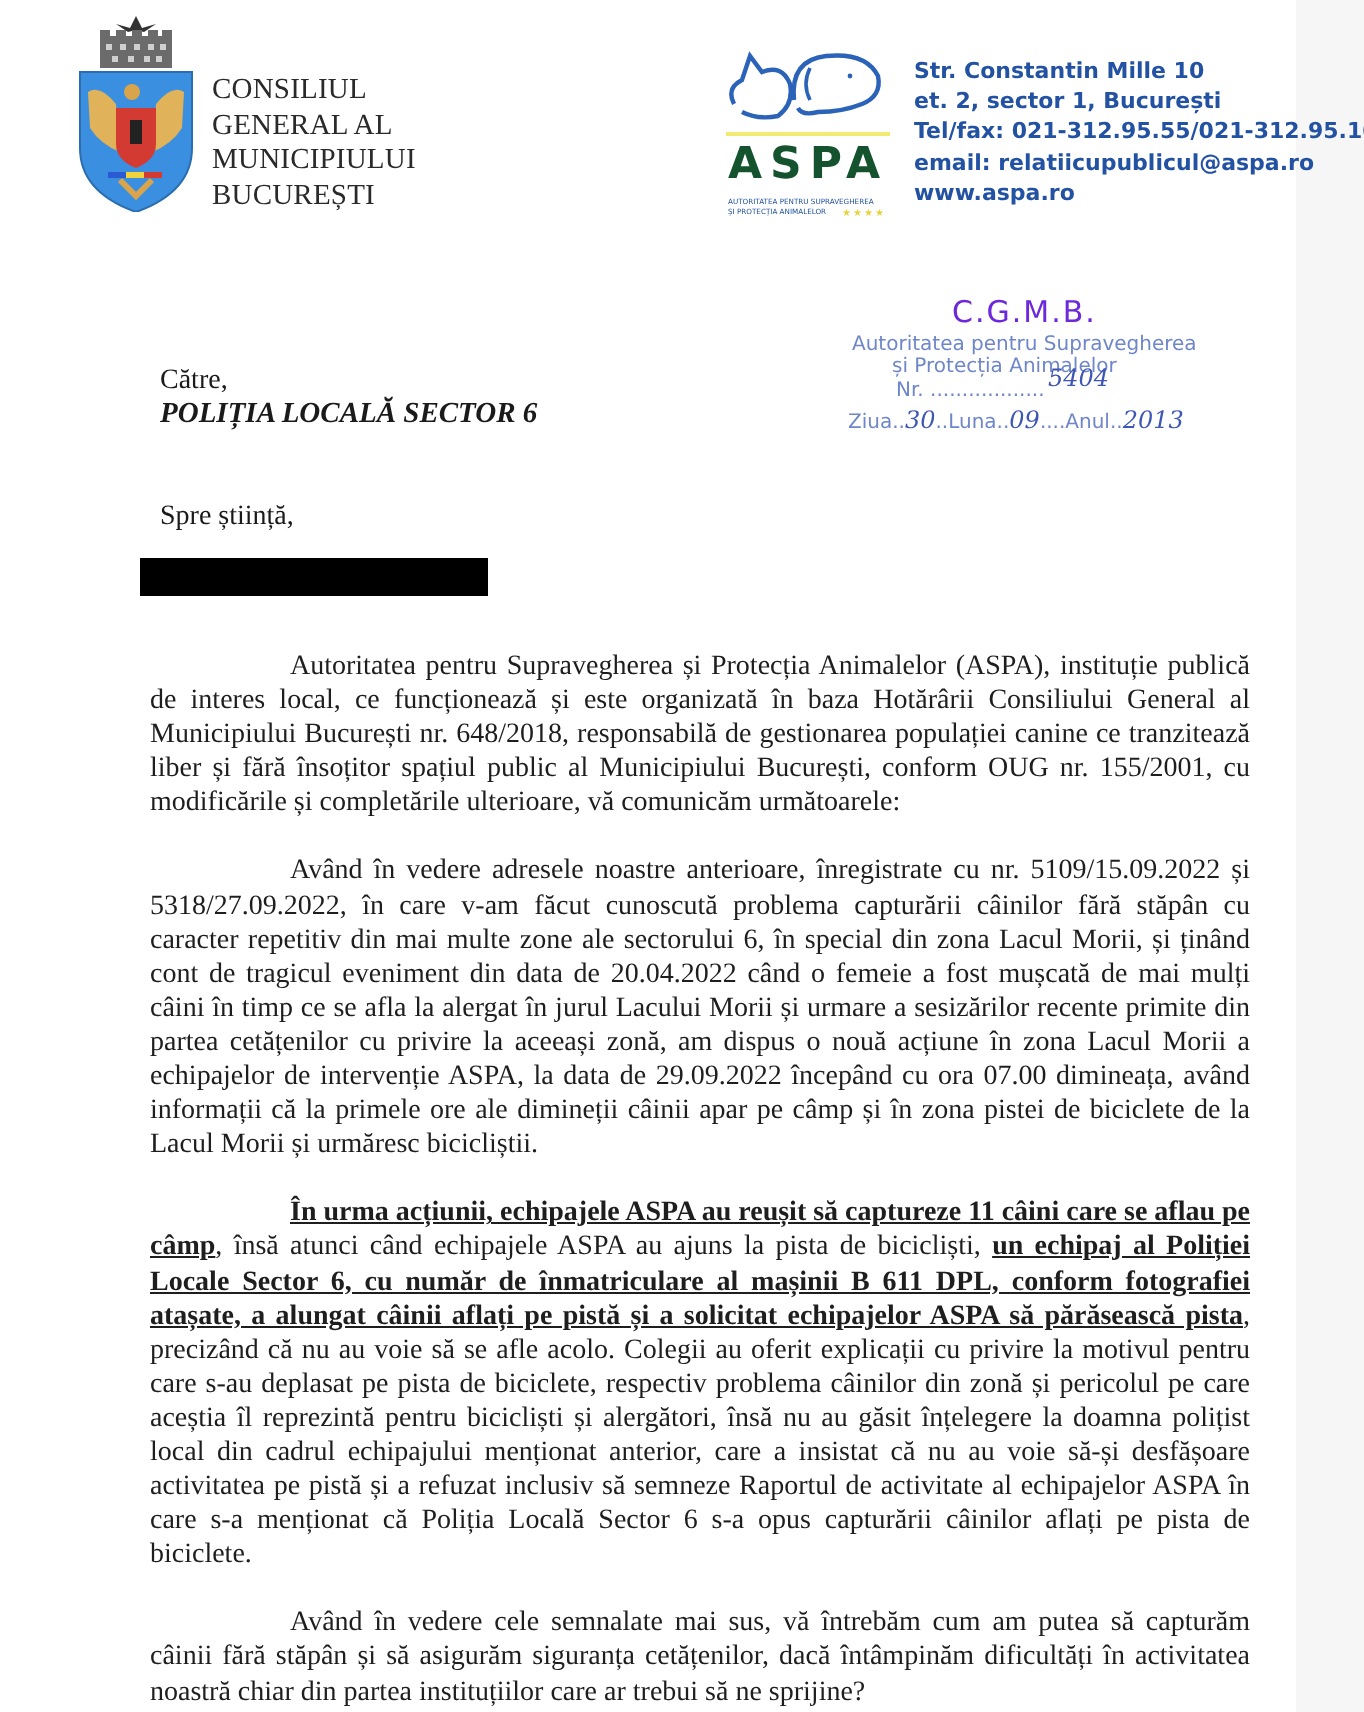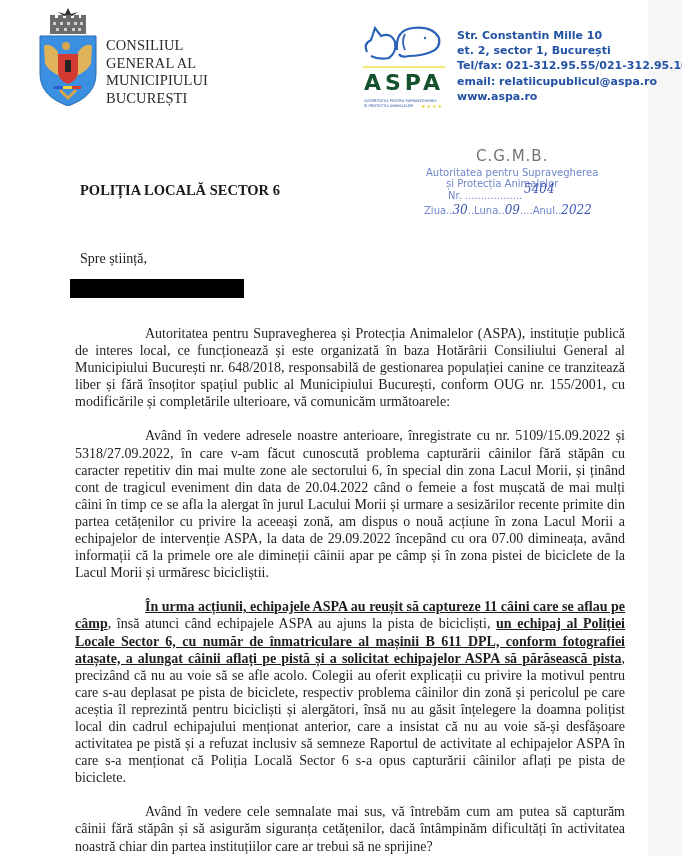--- a/index.html
+++ b/index.html
@@ -20,29 +20,29 @@
   .aspa-word { position:absolute; left:3px; top:48px; font-family:"DejaVu Sans", sans-serif; font-weight:bold; font-size:22px; letter-spacing:4px; color:#14532d; }
   .aspa-sub { position:absolute; left:3px; top:77px; font-family:"DejaVu Sans", sans-serif; font-size:3.6px; line-height:4.5px; color:#1d4f9c; white-space:nowrap; }
   .aspa-stars { position:absolute; left:60px; top:81px; font-size:5px; color:#e8d23c; letter-spacing:1px; }
   .contact { position:absolute; left:457px; top:28px; font-family:"DejaVu Sans", sans-serif; font-weight:bold; font-size:11px; line-height:15.2px; color:#2352a3; }
   .contact div { white-space:nowrap; }
 
   
   .office { position:absolute; left:80px; top:135px; font-weight:bold; font-size:14px; line-height:17px; color:#222; }
   .catre { position:absolute; left:80px; top:182px; font-size:14px; line-height:17px; }
   .catre .lbl { }
-  .catre .to { font-weight:bold; font-size:14.5px; }
+  .catre .to { font-weight:bold; font-size:14.5px;font-style:italic; }
   .catre .email a { color:#2a66c9; text-decoration:underline; }
   .cc { position:absolute; left:80px; top:250px; font-size:14px; line-height:17px; }
   .cc .name { font-weight:bold; font-size:14.5px; }
   .redact { position:absolute; left:70px; top:279px; width:174px; height:19px; background:#000; }
 
   
   .stamp { position:absolute; left:420px; top:147px; width:210px; height:80px; color:#6f86c9; font-family:"DejaVu Sans", sans-serif; }
-  .stamp .s-title { position:absolute; left:56px; top:0; font-size:15px; letter-spacing:1px; color:#737373; }
+  .stamp .s-title { position:absolute; left:56px; top:0; font-size:15px; letter-spacing:1px; color:#6d28d9; }
   .stamp .s-l1 { position:absolute; left:6px; top:20px; font-size:10px; white-space:nowrap; }
   .stamp .s-l2 { position:absolute; left:26px; top:31px; font-size:10px; white-space:nowrap; }
   .stamp .s-nr { position:absolute; left:28px; top:43px; font-size:10px; white-space:nowrap; }
   .stamp .s-date { position:absolute; left:4px; top:56px; font-size:10px; white-space:nowrap; }
   .hand { font-family:"DejaVu Serif", serif; font-style:italic; color:#3e56b4; font-size:12px; }
 
   
   .body { position:absolute; left:75px; top:325px; width:550px; font-size:14px; line-height:17.1px; text-align:justify; color:#1e1e1e; }
   .body p { text-indent:70px; margin-bottom:17px; }
   .body b.u { text-decoration:underline; }
@@ -119,34 +119,35 @@
     <div>et. 2, sector 1, București</div>
     <div>Tel/fax: 021-312.95.55/021-312.95.10</div>
     <div>email: relatiicupublicul@aspa.ro</div>
     <div>www.aspa.ro</div>
   </div>
 
   <div class="office">
   </div>
 
   <div class="catre">
+    <div class="lbl">Către,</div>
     <div class="to">POLIȚIA LOCALĂ SECTOR 6</div>
   </div>
 
   <div class="cc">
     <div>Spre știință,</div>
   </div>
   <div class="redact"></div>
 
   <div class="stamp">
     <div class="s-title">C.G.M.B.</div>
     <div class="s-l1">Autoritatea pentru Supravegherea</div>
     <div class="s-l2">și Protecția Animalelor</div>
     <div class="s-nr"><span>Nr. ..................</span><span class="hand" style="position:absolute;left:64px;top:-8px;margin-left:12px;">5404</span></div>
-    <div class="s-date"><span>Ziua..</span><span class="hand">30</span><span>..Luna..</span><span class="hand">09</span><span>....Anul..</span><span class="hand">2022</span></div>
+    <div class="s-date"><span>Ziua..</span><span class="hand">30</span><span>..Luna..</span><span class="hand">09</span><span>....Anul..</span><span class="hand">2013</span></div>
   </div>
 
   <div class="body">
     <p>Autoritatea pentru Supravegherea și Protecția Animalelor (ASPA), instituție publică de interes local, ce funcționează și este organizată în baza Hotărârii Consiliului General al Municipiului București nr. 648/2018, responsabilă de gestionarea populației canine ce tranzitează liber și fără însoțitor spațiul public al Municipiului București, conform OUG nr. 155/2001, cu modificările și completările ulterioare, vă comunicăm următoarele:</p>
     <p>Având în vedere adresele noastre anterioare, înregistrate cu nr. 5109/15.09.2022 și 5318/27.09.2022, în care v-am făcut cunoscută problema capturării câinilor fără stăpân cu caracter repetitiv din mai multe zone ale sectorului 6, în special din zona Lacul Morii, și ținând cont de tragicul eveniment din data de 20.04.2022 când o femeie a fost mușcată de mai mulți câini în timp ce se afla la alergat în jurul Lacului Morii și urmare a sesizărilor recente primite din partea cetățenilor cu privire la aceeași zonă, am dispus o nouă acțiune în zona Lacul Morii a echipajelor de intervenție ASPA, la data de 29.09.2022 începând cu ora 07.00 dimineața, având informații că la primele ore ale dimineții câinii apar pe câmp și în zona pistei de biciclete de la Lacul Morii și urmăresc bicicliștii.</p>
     <p><b class="u">În urma acțiunii, echipajele ASPA au reușit să captureze 11 câini care se aflau pe câmp</b><span>, însă atunci când echipajele ASPA au ajuns la pista de bicicliști, </span><b class="u">un echipaj al Poliției Locale Sector 6, cu număr de înmatriculare al mașinii B 611 DPL, conform fotografiei atașate, a alungat câinii aflați pe pistă și a solicitat echipajelor ASPA să părăsească pista</b><span>, precizând că nu au voie să se afle acolo. Colegii au oferit explicații cu privire la motivul pentru care s-au deplasat pe pista de biciclete, respectiv problema câinilor din zonă și pericolul pe care aceștia îl reprezintă pentru bicicliști și alergători, însă nu au găsit înțelegere la doamna polițist local din cadrul echipajului menționat anterior, care a insistat că nu au voie să-și desfășoare activitatea pe pistă și a refuzat inclusiv să semneze Raportul de activitate al echipajelor ASPA în care s-a menționat că Poliția Locală Sector 6 s-a opus capturării câinilor aflați pe pista de biciclete.</span></p>
     <p>Având în vedere cele semnalate mai sus, vă întrebăm cum am putea să capturăm câinii fără stăpân și să asigurăm siguranța cetățenilor, dacă întâmpinăm dificultăți în activitatea noastră chiar din partea instituțiilor care ar trebui să ne sprijine?</p>
   </div>
 </div>
 

